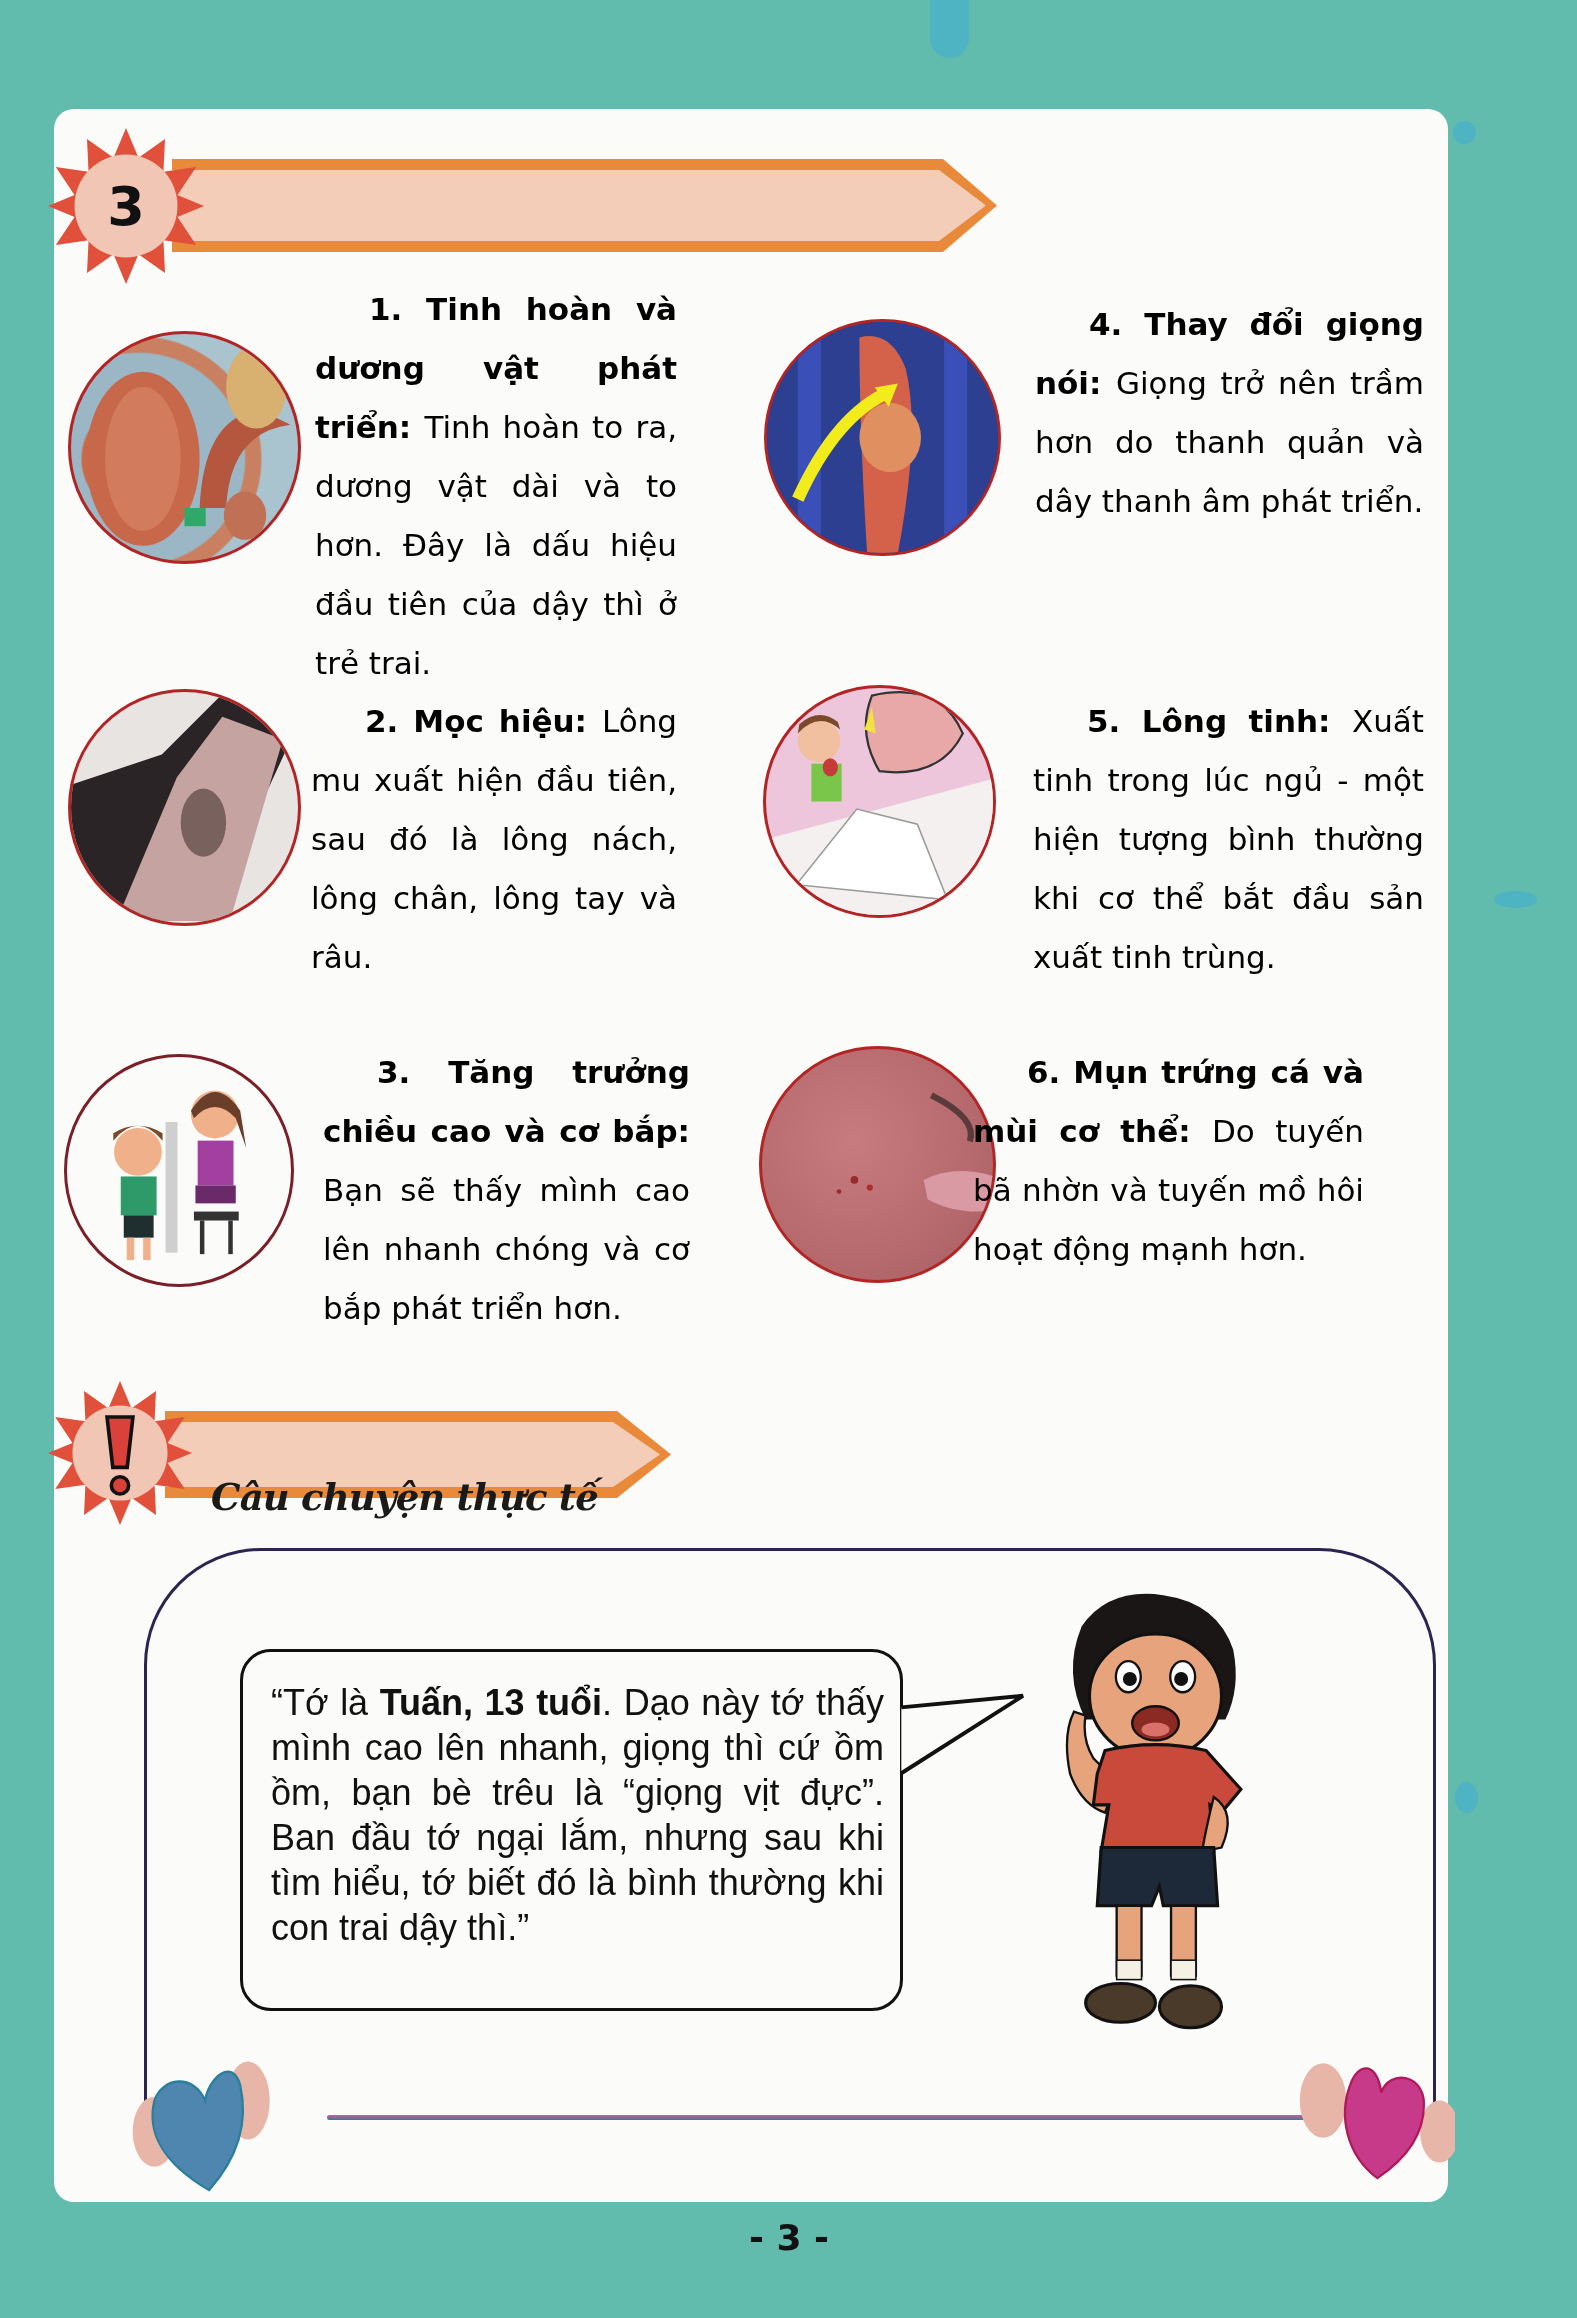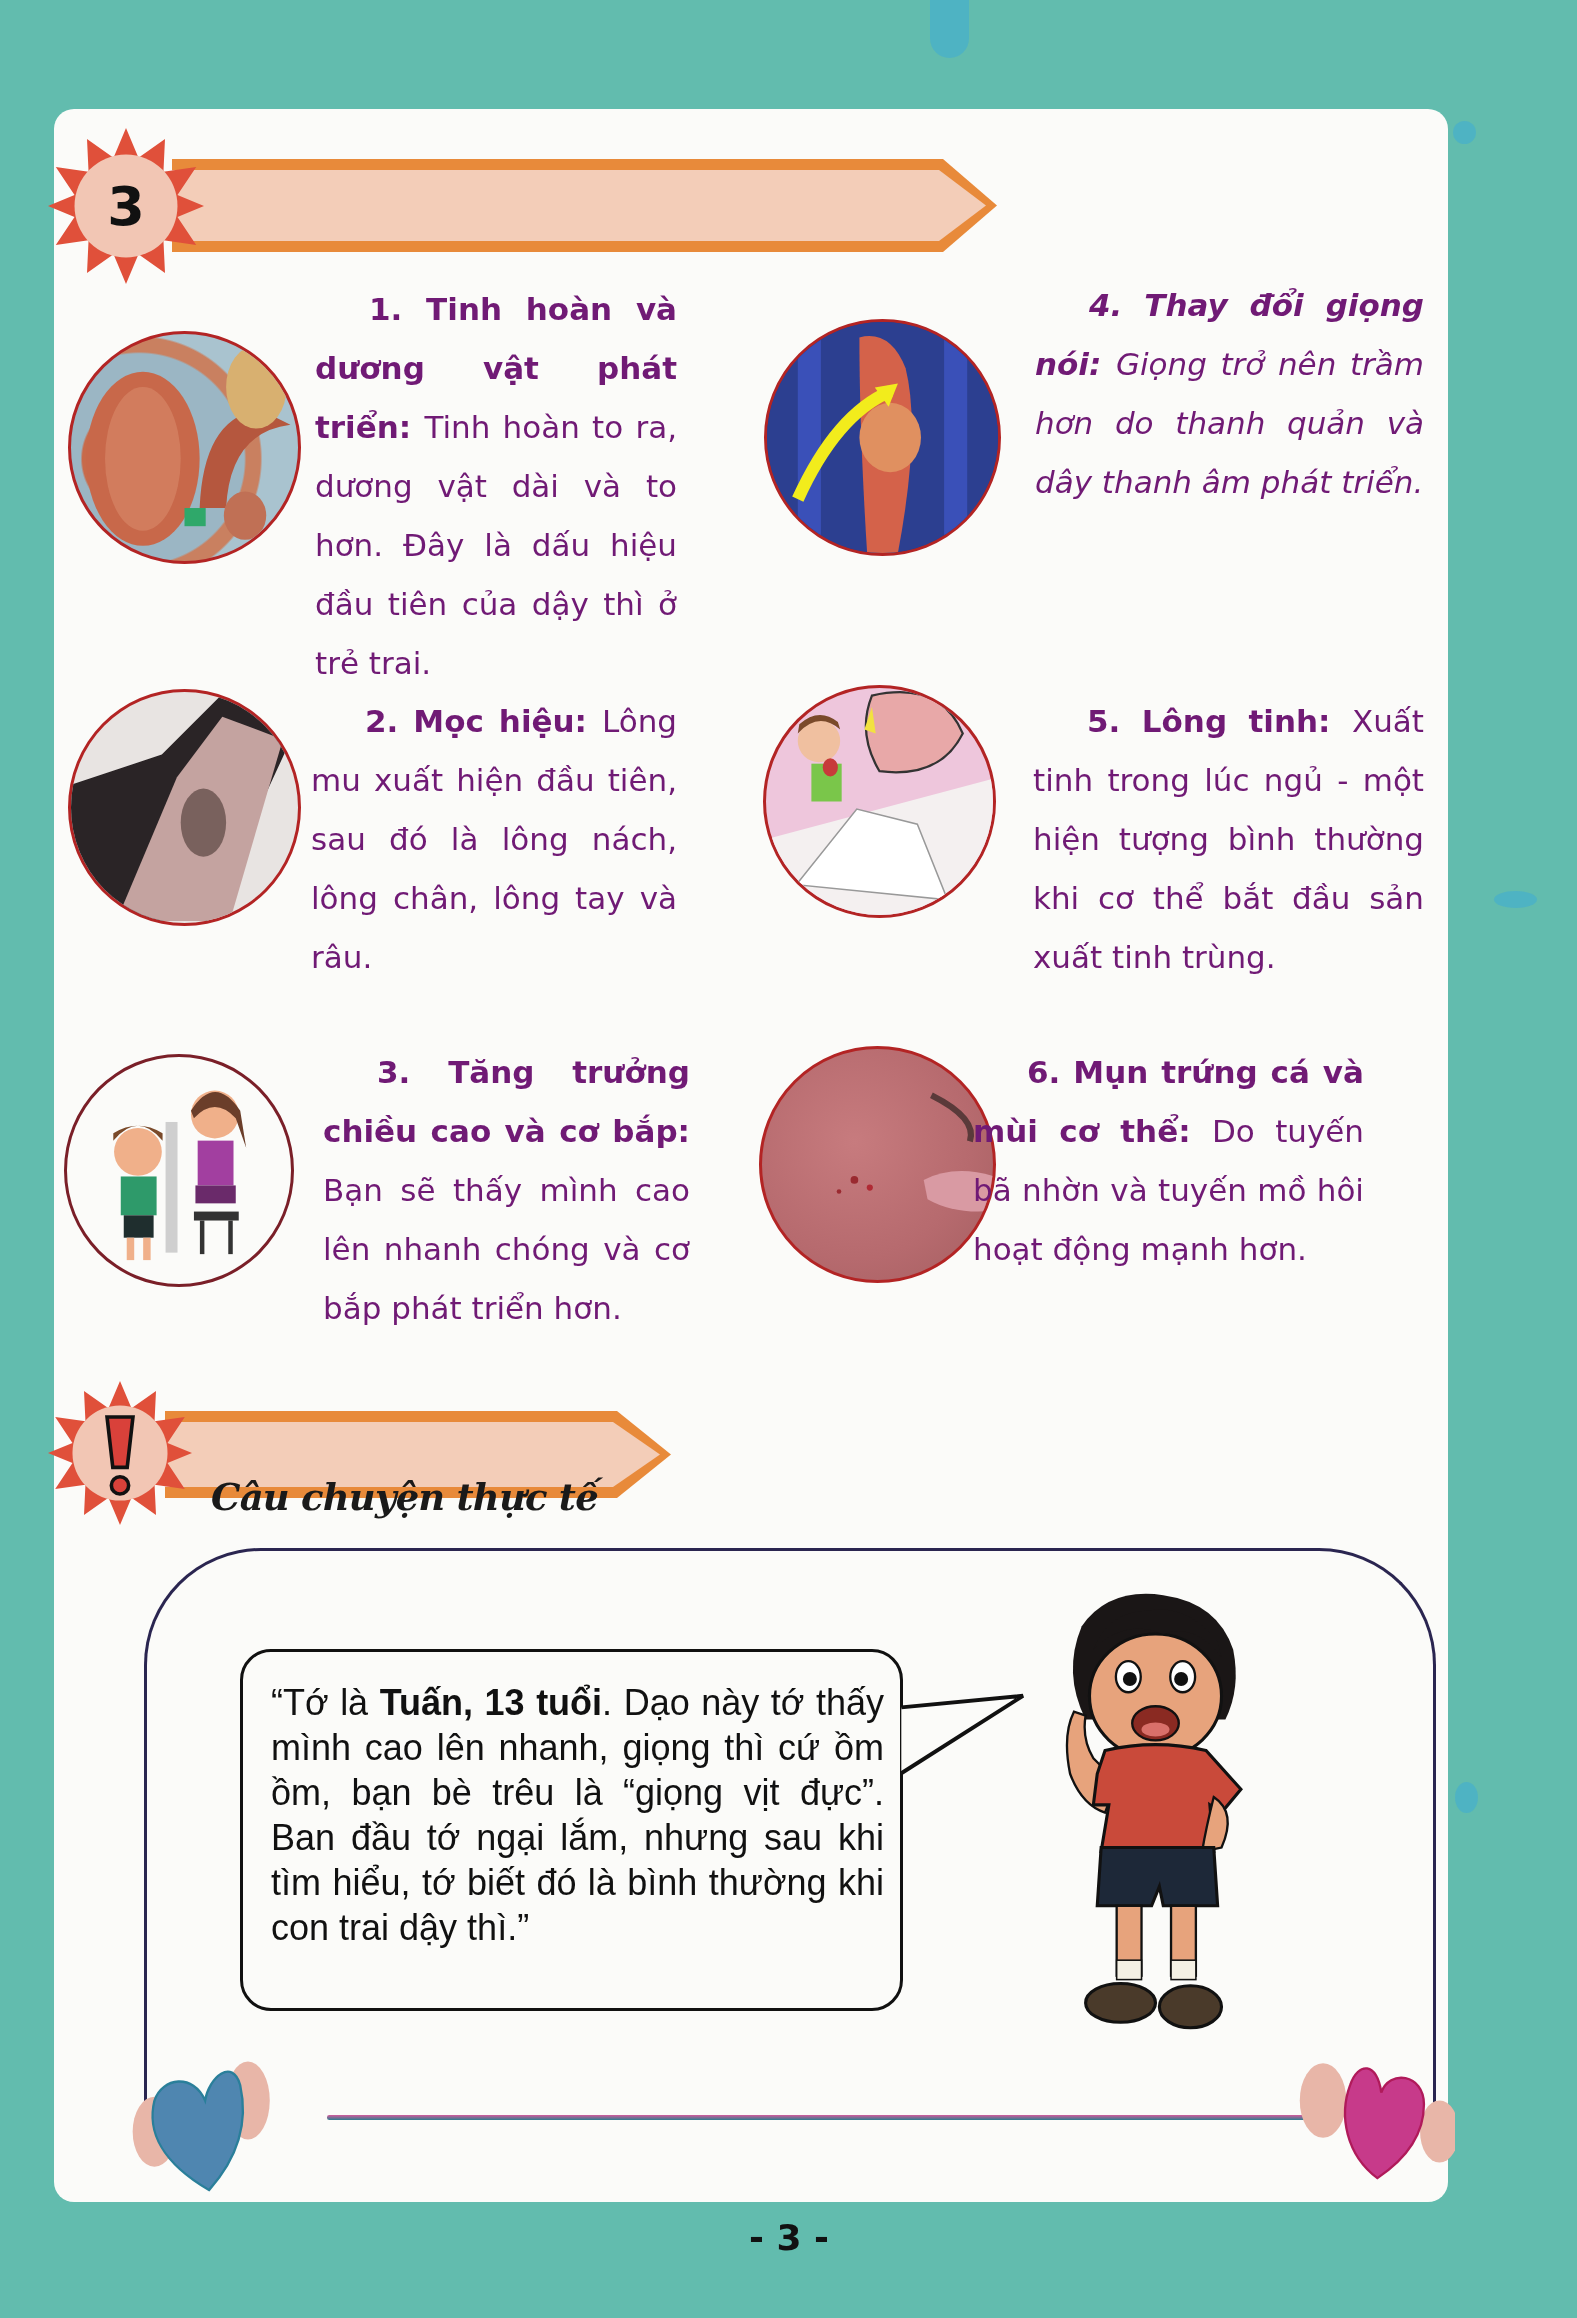--- a/index.html
+++ b/index.html
@@ -38,21 +38,21 @@
     position: absolute; left: 0; top: 0; width: 100%; height: 100%;
     display: flex; align-items: center; justify-content: center;
     font-family: "DejaVu Sans", sans-serif; font-weight: bold; font-size: 54px; color: #111;
   }
   
   .item-img {
     position: absolute; border-radius: 50%; border: 3.1px solid #b32424; overflow: hidden;
   }
   .item-text {
     position: absolute; font-family: "DejaVu Sans", sans-serif; font-size: 31px;
-    line-height: 59px; text-align: justify; text-indent: 54px; color: #701a75;
+    line-height: 59px; text-align: justify; text-indent: 54px; color: #000000;
   }
   .item-text b { font-weight: bold; }
   
   .story-frame {
     position: absolute; left: 144px; top: 1548px; width: 1292px; height: 568px;
     border: 3.1px solid #2a2550; border-radius: 117px 117px 0 0; border-bottom: none;
   }
   .bubble {
     position: absolute; left: 240px; top: 1649px; width: 663px; height: 362px;
     border: 3.9px solid #111; border-radius: 31px; background: #fbfbf9;
@@ -152,21 +152,21 @@
   <svg viewBox="0 0 300 300" width="100%" height="100%">
     <rect x="0" y="0" width="300" height="300" fill="#2c3f90"></rect>
     <rect x="40" y="0" width="30" height="300" fill="#3a50b8"></rect>
     <rect x="230" y="0" width="30" height="300" fill="#3a50b8"></rect>
     <path d="M120 20 Q160 10 180 60 Q200 140 170 300 L130 300 Q120 140 120 20 Z" fill="#d4624a"></path>
     <ellipse cx="160" cy="150" rx="40" ry="45" fill="#e09060"></ellipse>
     <path d="M40 230 Q90 120 160 90" stroke="#f2ec1c" stroke-width="16" fill="none"></path>
     <polygon points="170,80 140,85 158,110" fill="#f2ec1c"></polygon>
   </svg>
 </div>
-<div class="item-text" style="left:1035px;top:276px;width:389px;font-style:italic;">
+<div class="item-text" style="left:1035px;top:295px;width:389px;">
   <b>4. </b>
   <b>Thay đổi giọng nói: </b>
   <span>Giọng trở nên trầm hơn do thanh quản và dây thanh âm phát triển. </span>
 </div>
 
 <div class="item-img" style="left:763px;top:685px;width:233px;height:233px;background:#eec6dc;">
   <svg viewBox="0 0 300 300" width="100%" height="100%">
     <path d="M0 200 L300 120 L300 300 L0 300 Z" fill="#f4f0f0"></path>
     <path d="M40 260 L120 160 L200 180 L240 280 Z" fill="#fff" stroke="#999" stroke-width="2"></path>
     <circle cx="70" cy="70" r="28" fill="#f0c0a0"></circle>

